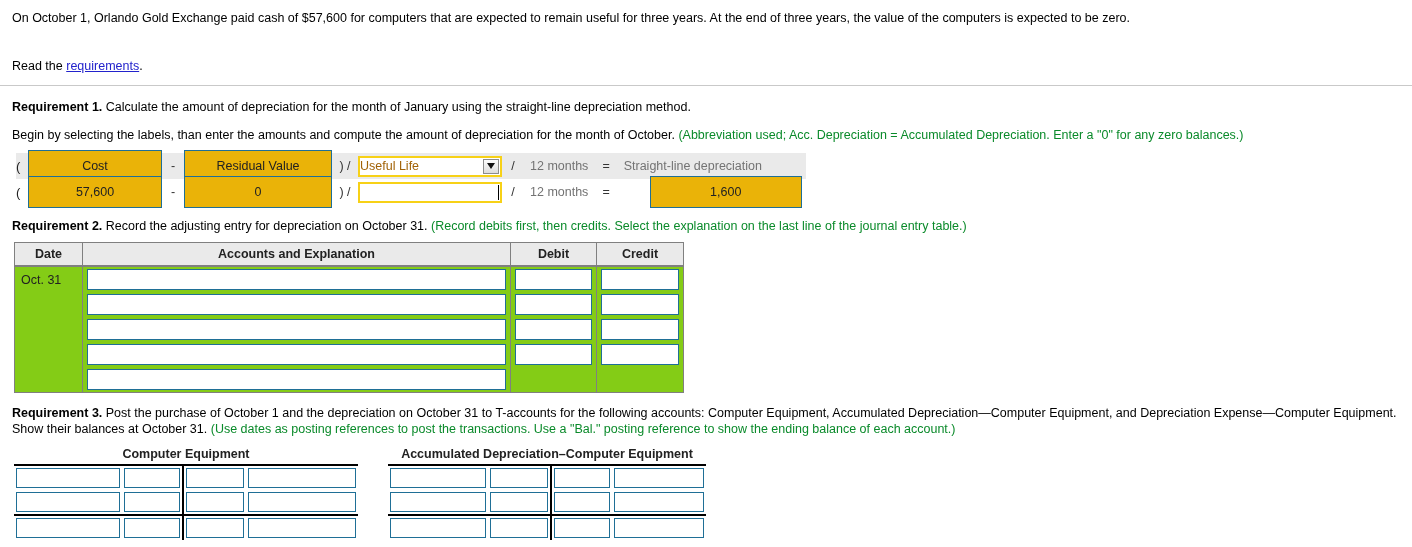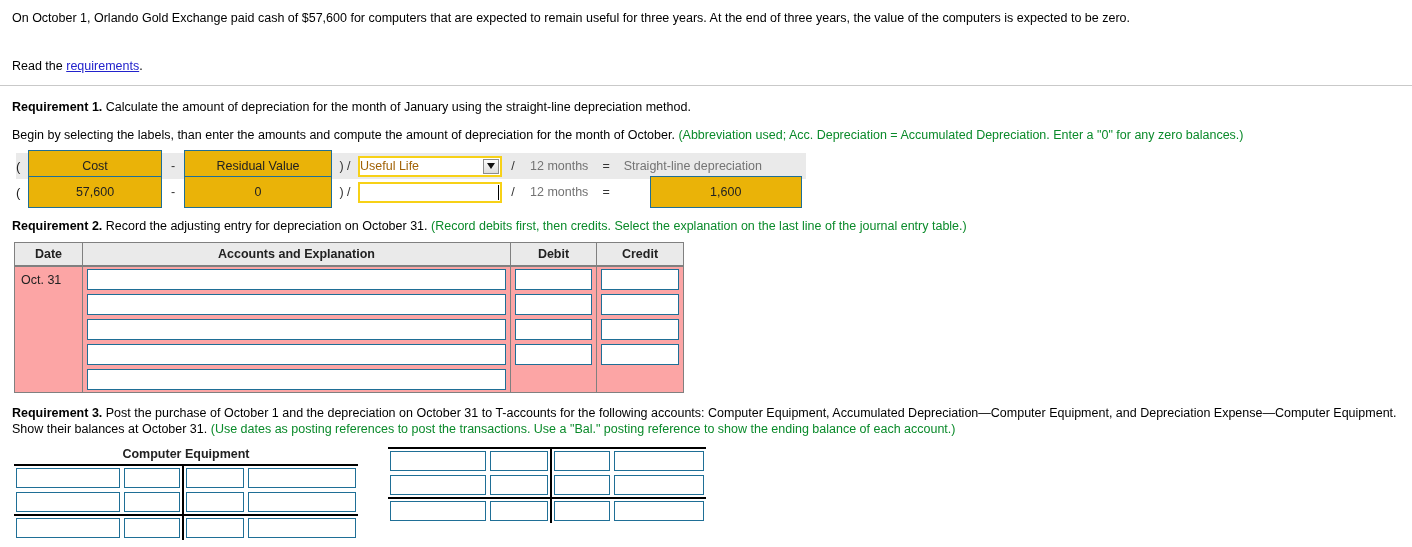--- a/index.html
+++ b/index.html
@@ -148,21 +148,21 @@
     border-bottom: 2px solid #808080;
     font-size: 12.5px;
     font-weight: bold;
     color: #222;
     height: 24px;
     padding: 0 6px;
     text-align: center;
   }
   .journal th:last-child { border-right: none; }
   .journal td {
-    background: #fca5a5;
+    background: #84cc16;
     border-right: 1px solid #808080;
     padding: 2px 4px;
     vertical-align: middle;
   }
   .journal td:last-child { border-right: none; }
   .journal td.date-cell {
     font-size: 12.5px;
     color: #222;
     padding-left: 6px;
     vertical-align: top;
@@ -181,20 +181,21 @@
   }
   .col-acct { width: 428px; }
   .col-amt  { width: 86px; margin-top: 32px; }
   .empty-slot { height: 25px; }
 
   
   .taccounts {
     display: flex;
     gap: 30px;
     margin: 10px 0 0 14px;
+    align-items: center;
   }
   .taccount { }
   .ta-title {
     text-align: center;
     font-weight: bold;
     font-size: 12.5px;
     color: #222;
     margin-bottom: 3px;
   }
   .ta-grid {
@@ -346,20 +347,21 @@
         <div class="ta-row bal-sep">
           <span class="ta-cell"><input class="ta-input ce-w1" type="text" value="" style=""></span>
           <span class="ta-cell"><input class="ta-input ce-w2" type="text" value="" style=""></span>
           <span class="ta-cell divider"><input class="ta-input ce-w3" type="text" value="" style=""></span>
           <span class="ta-cell"><input class="ta-input ce-w4" type="text" value="" style=""></span>
         </div>
       </div>
     </div>
 
     <div class="taccount">
+      <div class="ta-title">Accumulated Depreciation–Computer Equipment</div>
       <div class="ta-grid">
         <div class="ta-row">
           <span class="ta-cell"><input class="ta-input ad-w1" type="text" value="" style=""></span>
           <span class="ta-cell"><input class="ta-input ad-w2" type="text" value="" style=""></span>
           <span class="ta-cell divider"><input class="ta-input ad-w3" type="text" value="" style=""></span>
           <span class="ta-cell"><input class="ta-input ad-w4" type="text" value="" style=""></span>
         </div>
         <div class="ta-row">
           <span class="ta-cell"><input class="ta-input ad-w1" type="text" value="" style=""></span>
           <span class="ta-cell"><input class="ta-input ad-w2" type="text" value="" style=""></span>

